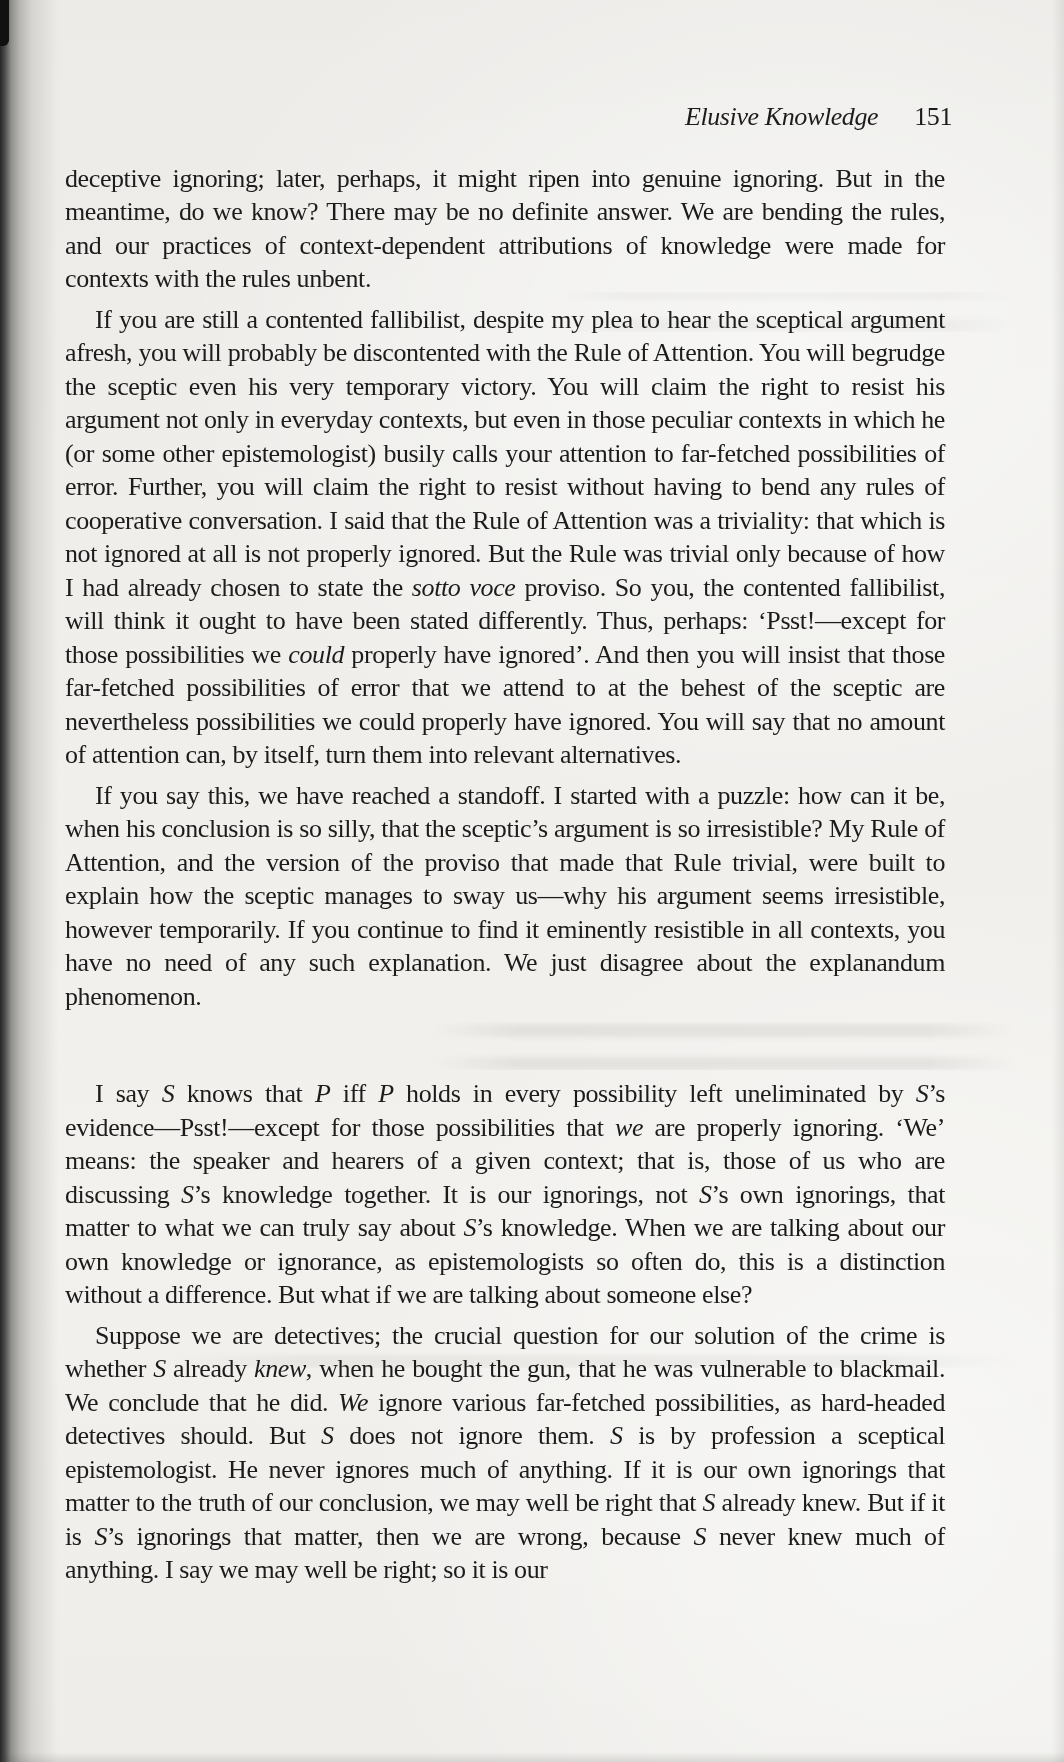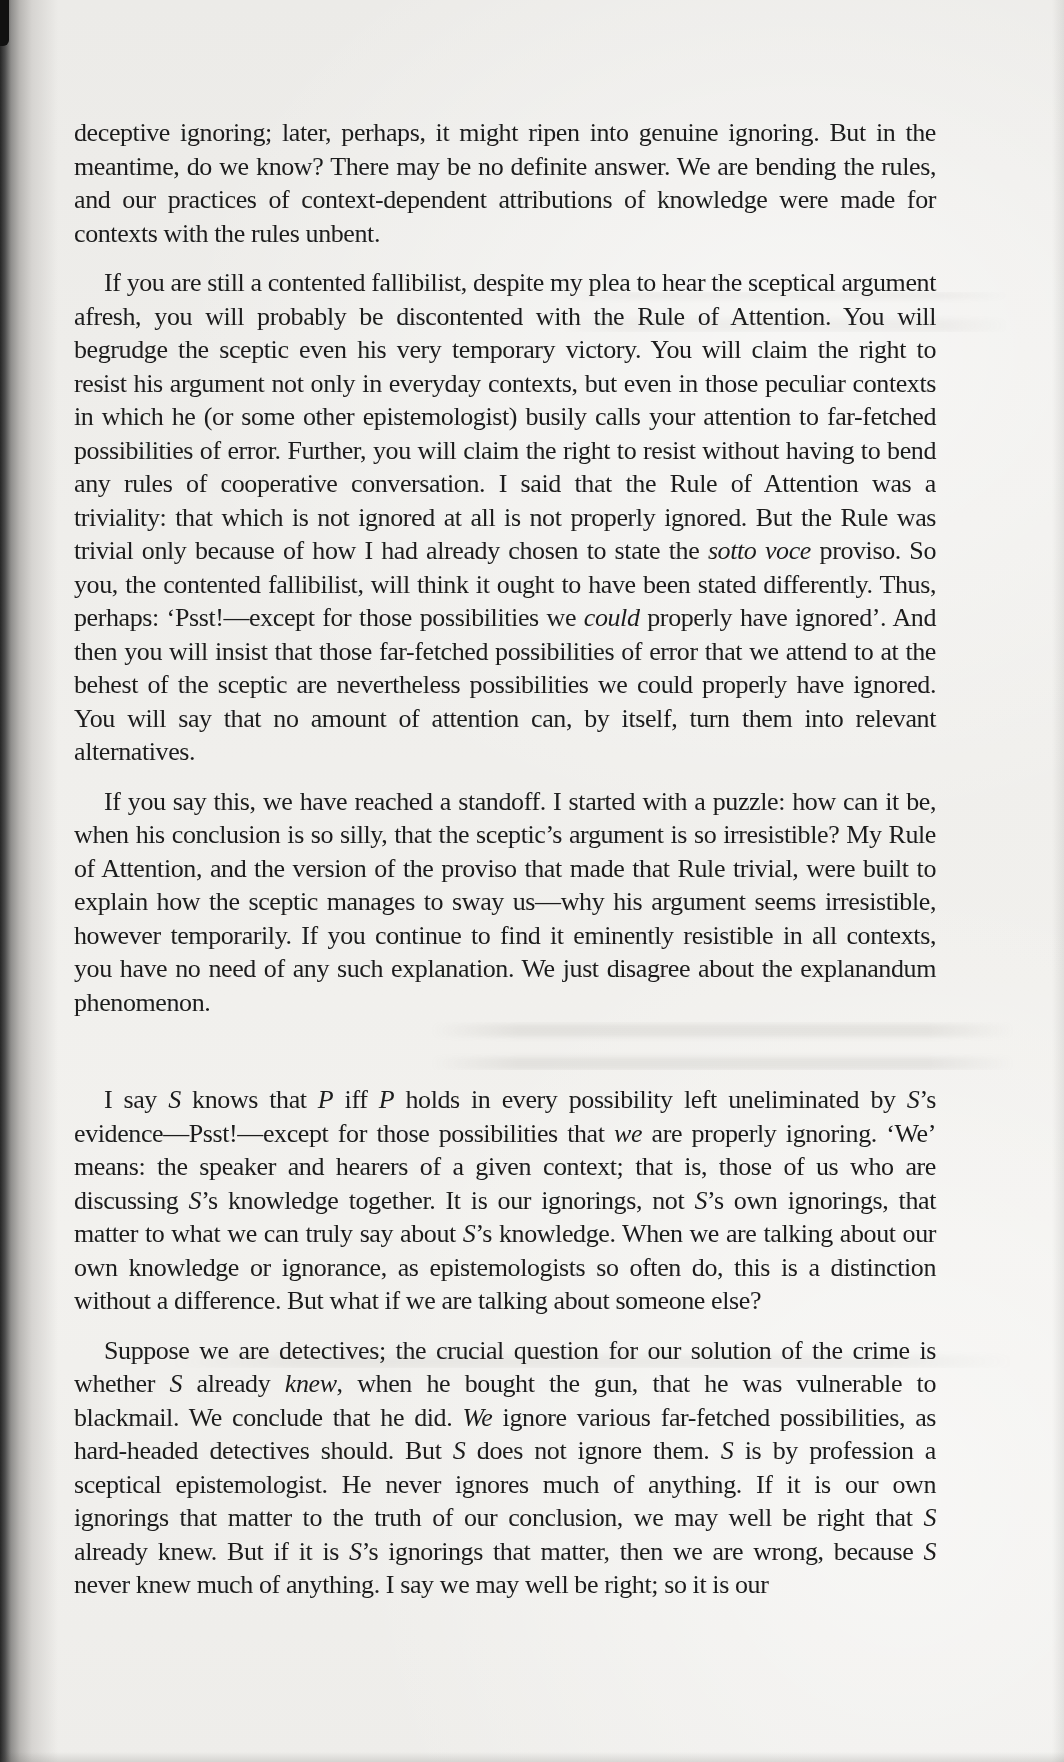--- a/index.html
+++ b/index.html
@@ -76,41 +76,45 @@
     display: flex;
     justify-content: flex-end;
     align-items: baseline;
     gap: 36px;
     margin-bottom: 28px;
   }
   .running-title { font-style: italic; }
   .page-number { font-style: normal; }
 
   .page-body p {
-    margin: 16px;
+    margin: 7px;
     text-align: justify;
   }
   .page-body p.indent { text-indent: 30px; }
   .page-body p.section-break { margin-top: 64px; }
   .page-body em { }
 </style>
 </head>
 <body>
 
 <div class="scan">
   <div class="gutter-shadow"></div>
   <div class="corner-nick"></div>
   <div class="bottom-shade"></div>
   <div class="right-shade"></div>
 
   <div class="ghost ghost-a"></div>
   <div class="ghost ghost-b"></div>
   <div class="ghost ghost-c"></div>
 
   <div class="text-block">
+    <div class="page-header">
+      <span class="running-title">Elusive Knowledge</span>
+      <span class="page-number">151</span>
+    </div>
     <div class="page-body">
         <p><span>deceptive ignoring; later, perhaps, it might ripen into genuine ignoring. But in the meantime, do we know? There may be no definite answer. We are bending the rules, and our practices of context-dependent attributions of knowledge were made for contexts with the rules unbent.</span></p>
         <p class="indent"><span>If you are still a contented fallibilist, despite my plea to hear the sceptical argument afresh, you will probably be discontented with the Rule of Attention. You will begrudge the sceptic even his very temporary victory. You will claim the right to resist his argument not only in everyday contexts, but even in those peculiar contexts in which he (or some other epistemologist) busily calls your attention to far-fetched possibilities of error. Further, you will claim the right to resist without having to bend any rules of cooperative conversation. I said that the Rule of Attention was a triviality: that which is not ignored at all is not properly ignored. But the Rule was trivial only because of how I had already chosen to state the </span><em>sotto voce</em><span> proviso. So you, the contented fallibilist, will think it ought to have been stated differently. Thus, perhaps: ‘Psst!—except for those possibilities we </span><em>could</em><span> properly have ignored’. And then you will insist that those far-fetched possibilities of error that we attend to at the behest of the sceptic are nevertheless possibilities we could properly have ignored. You will say that no amount of attention can, by itself, turn them into relevant alternatives.</span></p>
         <p class="indent"><span>If you say this, we have reached a standoff. I started with a puzzle: how can it be, when his conclusion is so silly, that the sceptic’s argument is so irresistible? My Rule of Attention, and the version of the proviso that made that Rule trivial, were built to explain how the sceptic manages to sway us—why his argument seems irresistible, however temporarily. If you continue to find it eminently resistible in all contexts, you have no need of any such explanation. We just disagree about the explanandum phenomenon.</span></p>
         <p class="indent section-break"><span>I say </span><em>S</em><span> knows that </span><em>P</em><span> iff </span><em>P</em><span> holds in every possibility left uneliminated by </span><em>S</em><span>’s evidence—Psst!—except for those possibilities that </span><em>we</em><span> are properly ignoring. ‘We’ means: the speaker and hearers of a given context; that is, those of us who are discussing </span><em>S</em><span>’s knowledge together. It is our ignorings, not </span><em>S</em><span>’s own ignorings, that matter to what we can truly say about </span><em>S</em><span>’s knowledge. When we are talking about our own knowledge or ignorance, as epistemologists so often do, this is a distinction without a difference. But what if we are talking about someone else?</span></p>
         <p class="indent"><span>Suppose we are detectives; the crucial question for our solution of the crime is whether </span><em>S</em><span> already </span><em>knew</em><span>, when he bought the gun, that he was vulnerable to blackmail. We conclude that he did. </span><em>We</em><span> ignore various far-fetched possibilities, as hard-headed detectives should. But </span><em>S</em><span> does not ignore them. </span><em>S</em><span> is by profession a sceptical epistemologist. He never ignores much of anything. If it is our own ignorings that matter to the truth of our conclusion, we may well be right that </span><em>S</em><span> already knew. But if it is </span><em>S</em><span>’s ignorings that matter, then we are wrong, because </span><em>S</em><span> never knew much of anything. I say we may well be right; so it is our</span></p>
       </div>
   </div>
 </div>
 

